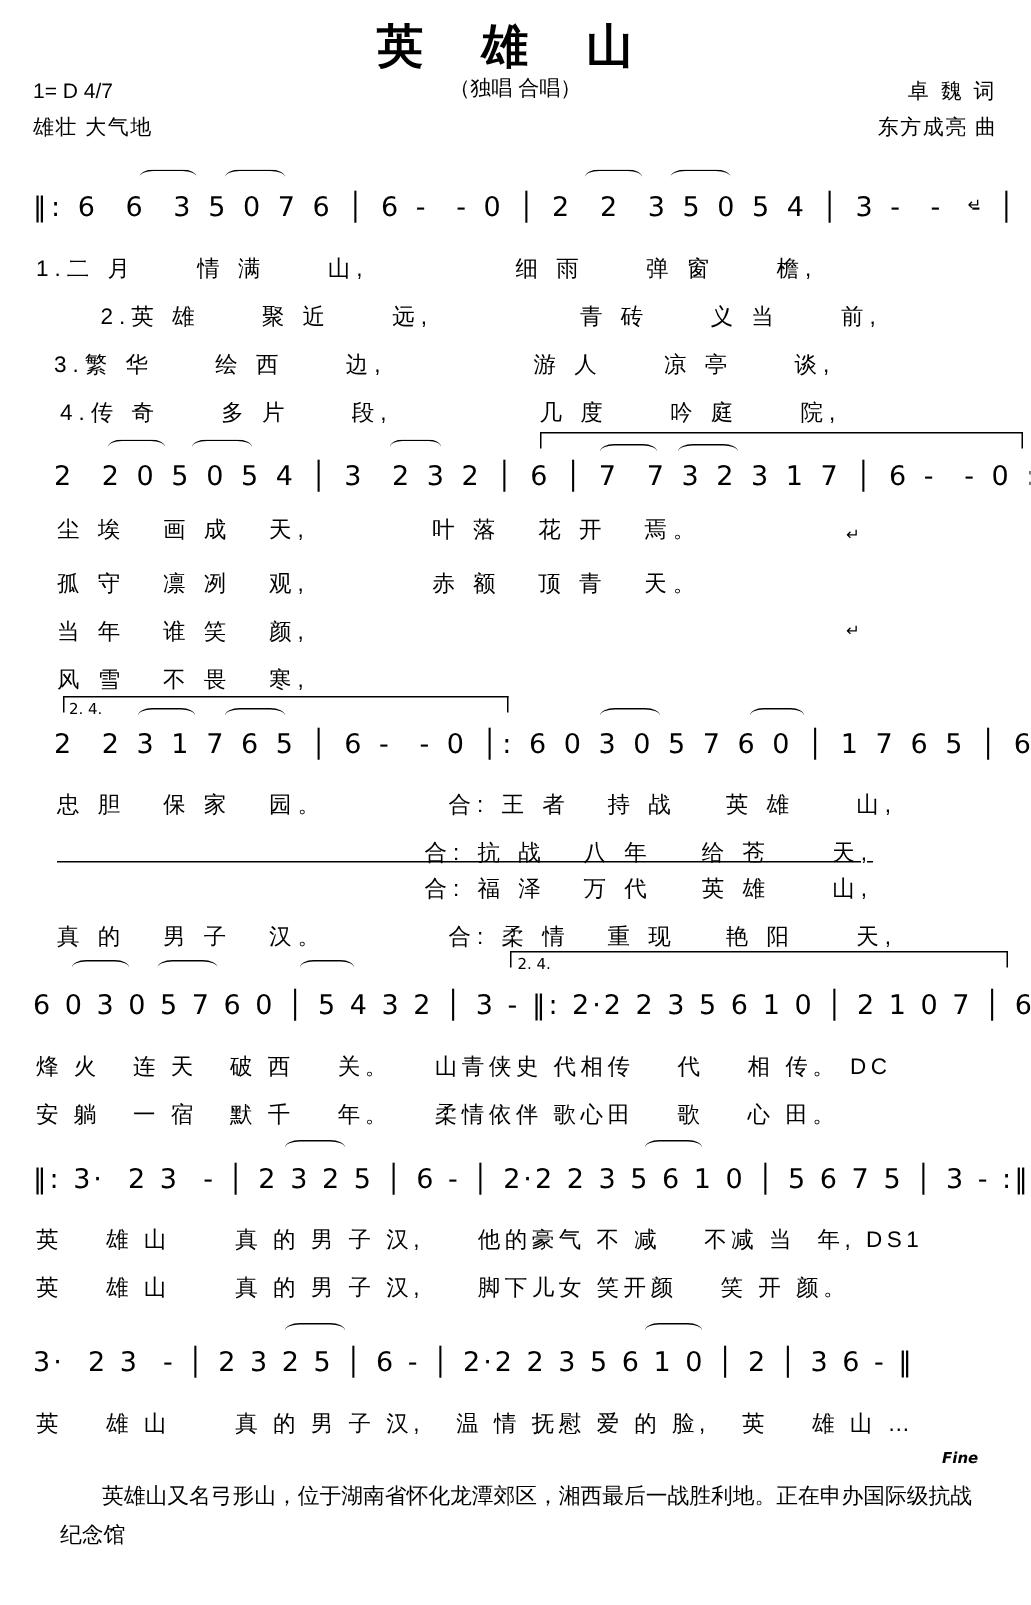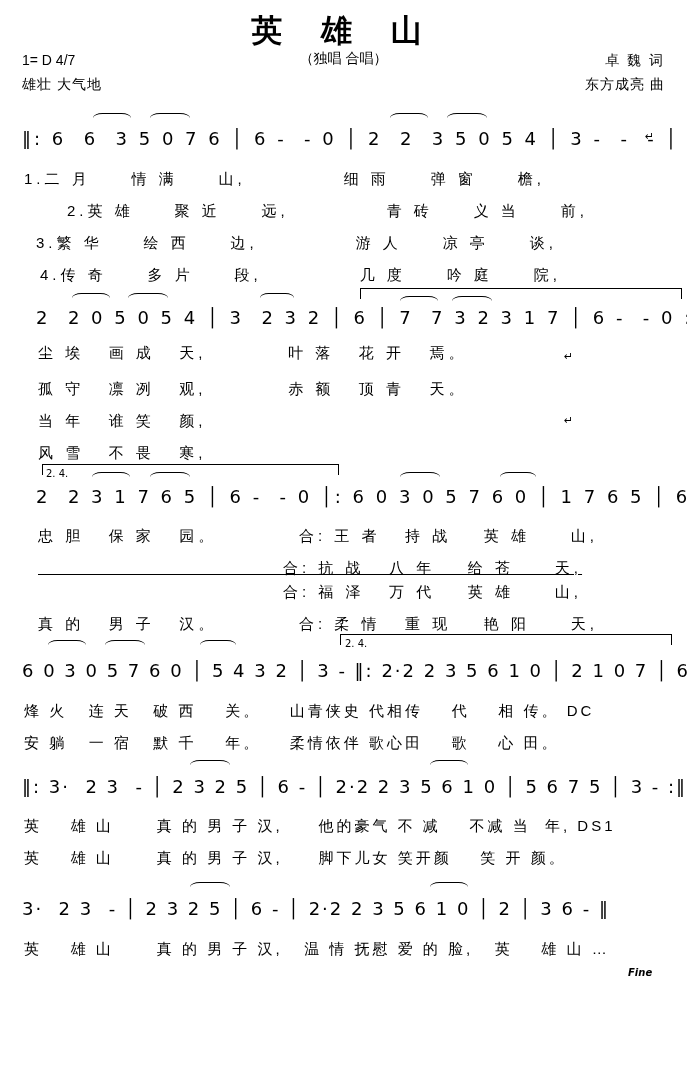--- a/index.html
+++ b/index.html
@@ -142,13 +142,14 @@
   <div class="lyric-row" style="top:817px;left:24px;letter-spacing:3px;">英    雄 山      真 的 男 子 汉,     他的豪气 不 减    不减 当  年, DS1</div>
   <div class="lyric-row" style="top:849px;left:24px;letter-spacing:3px;">英    雄 山      真 的 男 子 汉,     脚下儿女 笑开颜    笑 开 颜。</div>
 
   <div class="slur" style="top:882px;left:190px;width:40px;"></div>
   <div class="slur" style="top:882px;left:430px;width:38px;"></div>
   <div class="note-row" style="top:898px;left:22px;letter-spacing:2px;font-size:18px;">3·  2 3  - │ 2 3 2 5 │ 6 - │ 2·2 2 3 5 6 1 0 │ 2 │ 3 6 - ‖</div>
   <div class="note-row tiny" style="top:927px;left:628px;font-weight:bold;font-style:italic;margin-top:40px;">Fine</div>
 
   <div class="lyric-row" style="top:940px;left:24px;letter-spacing:3px;">英    雄 山      真 的 男 子 汉,   温 情 抚慰 爱 的 脸,   英    雄 山 …</div>
 
+  <div class="footer-text">英雄山又名弓形山，位于湖南省怀化龙潭郊区，湘西最后一战胜利地。正在申办国际级抗战纪念馆</div>
 </div>
 
 </body></html>

